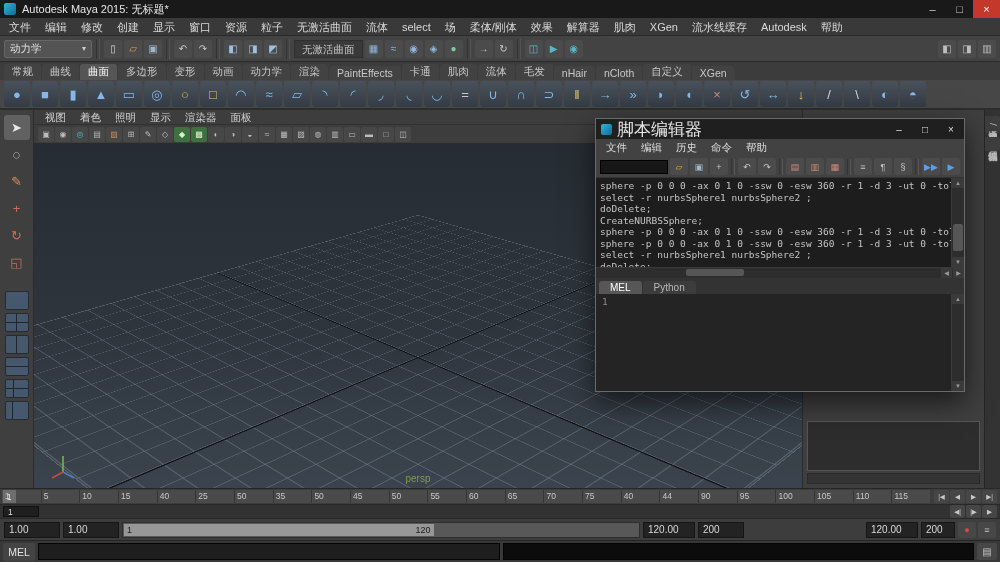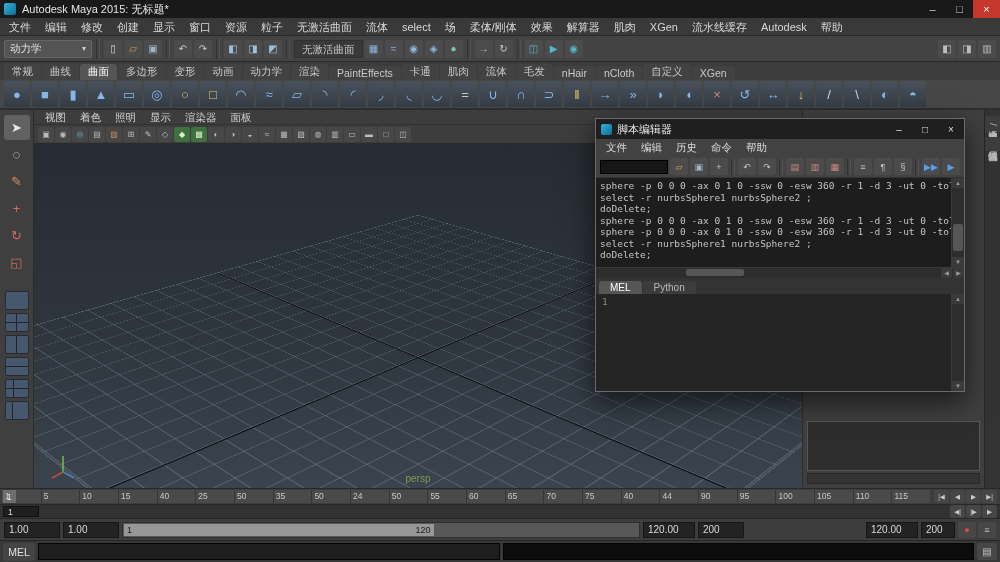--- a/index.html
+++ b/index.html
@@ -68,21 +68,21 @@
 .right-panel{width:182px;background:#3f3f3f;border-left:1px solid #2c2c2c;display:flex;flex-direction:column;justify-content:flex-end;flex:0 0 auto;}
 .layer-box{height:50px;margin:4px 4px 2px;background:#2d2d2d;border:1px solid #565656;}
 .layer-strip{height:11px;margin:0 4px 4px;background:#343434;border:1px solid #2a2a2a;}
 .side-tabs{width:16px;background:#333;border-left:1px solid #262626;display:flex;flex-direction:column;gap:4px;padding-top:6px;flex:0 0 auto;}
 .side-tab{writing-mode:vertical-rl;font-size:9.5px;color:#bcbcbc;background:#3e3e3e;padding:7px 1px;border-radius:0 2px 2px 0;white-space:nowrap;}
 
 
 .script-editor{position:absolute;left:595px;top:118px;width:370px;height:274px;background:#424242;border:1px solid #6a6a6a;box-shadow:0 10px 26px rgba(0,0,0,.6);display:flex;flex-direction:column;z-index:20;}
 .se-titlebar{height:20px;background:#1f1f1f;display:flex;align-items:center;gap:5px;padding-left:5px;flex:0 0 auto;}
 .se-logo{width:11px;height:11px;border-radius:2px;background:linear-gradient(135deg,#35b2d6,#0d6d95);}
-.se-title{color:#e8e8e8;font-size:11px;}
+.se-title{color:#e8e8e8;font-size:17px;}
 .se-controls{margin-left:auto;display:flex;height:20px;}
 .se-btn{width:26px;display:flex;align-items:center;justify-content:center;color:#ddd;font-size:10px;}
 .se-menubar{height:17px;display:flex;padding-left:3px;background:#424242;flex:0 0 auto;}
 .se-menu{padding:0 7px;line-height:17px;color:#dcdcdc;font-size:10.5px;}
 .se-toolbar{height:22px;display:flex;align-items:center;gap:2px;padding:0 4px;border-bottom:1px solid #333;flex:0 0 auto;}
 .se-icon{width:18px;height:17px;background:#4b4b4b;border-radius:2px;display:flex;align-items:center;justify-content:center;font-size:9px;color:#c8c8c8;white-space:nowrap;}
 .se-icon.sep{width:4px;height:16px;background:none;border-left:1px solid #333;border-right:1px solid #555;border-radius:0;margin:0 1px;}
 .se-search{width:68px;height:14px;margin-left:auto;background:#171717;border:1px solid #000;}
 .se-history{flex:1;display:flex;min-height:0;}
 .se-hist-text{flex:1;background:#1d1d1d;overflow:hidden;padding:2px 4px;font-family:"DejaVu Sans Mono",monospace;font-size:9.5px;line-height:11.5px;color:#c4c4c4;white-space:nowrap;}
@@ -557,21 +557,21 @@
         <div class="tick">
           <span class="tick-num">50</span>
         </div>
         <div class="tick">
           <span class="tick-num">35</span>
         </div>
         <div class="tick">
           <span class="tick-num">50</span>
         </div>
         <div class="tick">
-          <span class="tick-num">24</span>
+          <span class="tick-num">45</span>
         </div>
         <div class="tick">
           <span class="tick-num">50</span>
         </div>
         <div class="tick">
           <span class="tick-num">55</span>
         </div>
         <div class="tick">
           <span class="tick-num">60</span>
         </div>
@@ -747,20 +747,21 @@
         <div class="se-icon">
           <span style="color: rgb(90, 160, 232);">▶</span>
         </div>
       </div>
     <div class="se-history">
       <div class="se-hist-text">
 
       <div class="hist-line">sphere -p 0 0 0 -ax 0 1 0 -ssw 0 -esw 360 -r 1 -d 3 -ut 0 -tol 0.01 -s 8 -nsp 4 -ch 1;</div>
           <div class="hist-line">select -r nurbsSphere1 nurbsSphere2 ;</div>
           <div class="hist-line">doDelete;</div>
+          <div class="hist-line">CreateNURBSSphere;</div>
           <div class="hist-line">sphere -p 0 0 0 -ax 0 1 0 -ssw 0 -esw 360 -r 1 -d 3 -ut 0 -tol 0.01 -s 8 -nsp 4 -ch 1;</div>
           <div class="hist-line">sphere -p 0 0 0 -ax 0 1 0 -ssw 0 -esw 360 -r 1 -d 3 -ut 0 -tol 0.01 -s 8 -nsp 4 -ch 1;</div>
           <div class="hist-line">select -r nurbsSphere1 nurbsSphere2 ;</div>
           <div class="hist-line">doDelete;</div>
         </div>
       <div class="se-vscroll">
         <div class="sb-arrow">▲</div>
         <div class="sb-track">
             <div class="sb-thumb"></div>
           </div>

